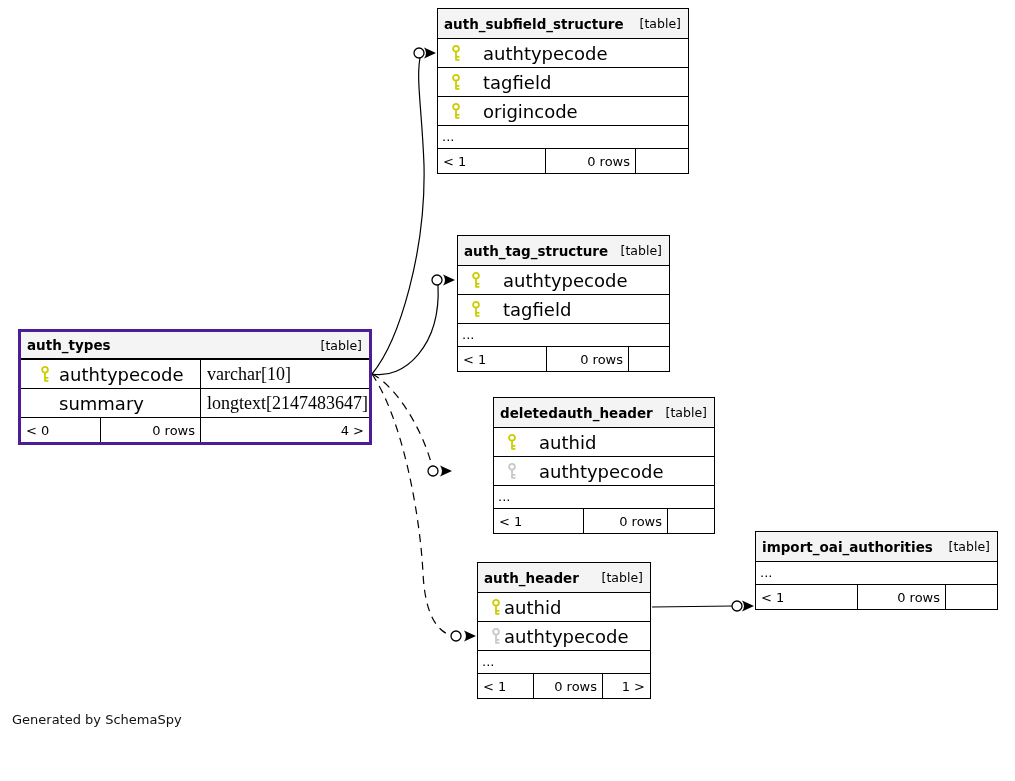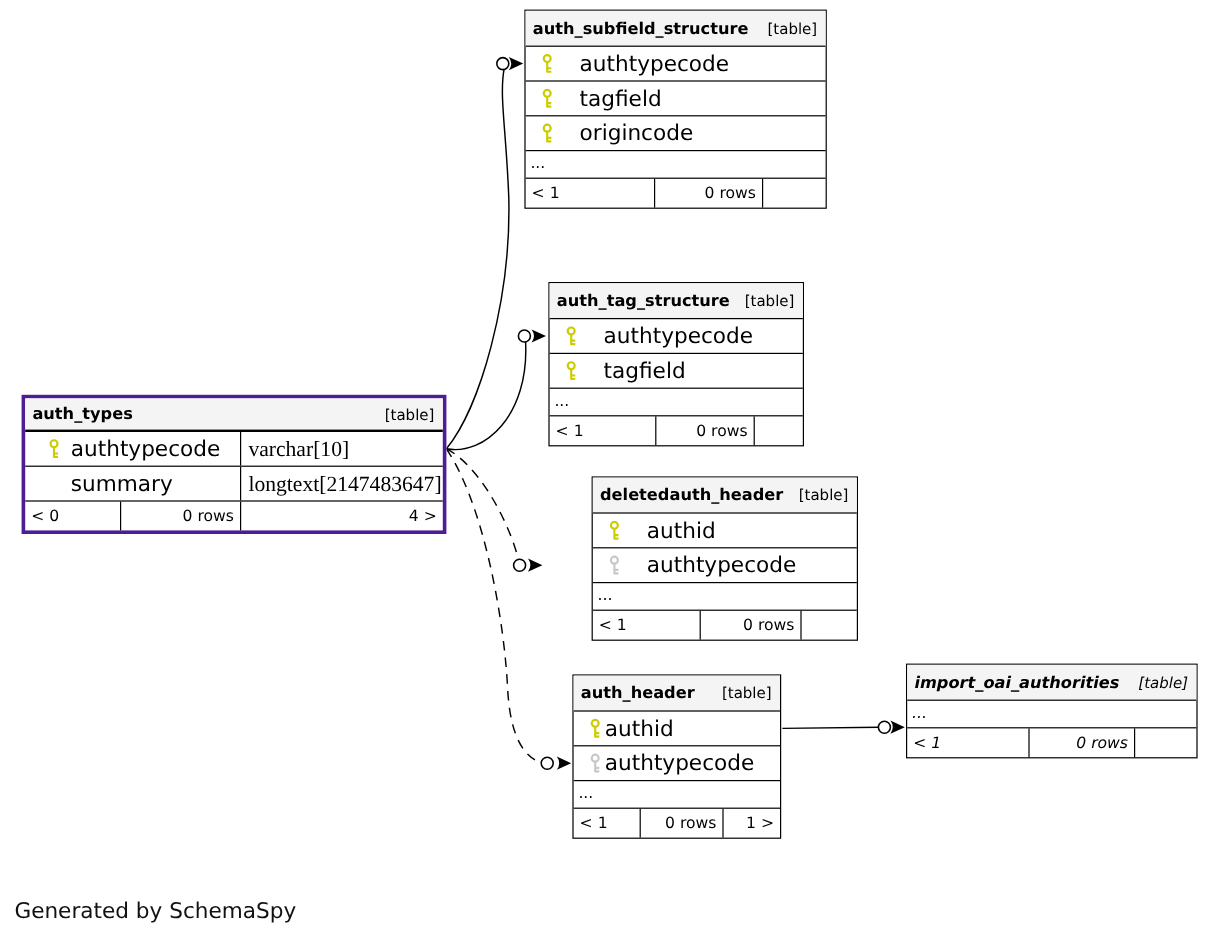--- a/index.html
+++ b/index.html
@@ -50,21 +50,21 @@
   .ell {
     height:23px; border-bottom:1px solid #000; font-size:13px;
     display:flex; align-items:flex-end; padding:0 0 4px 4px;
   }
   .tfoot { display:flex; height:24px; font-size:13px; }
   .fcell { display:flex; align-items:center; padding:0 5px; overflow:hidden; }
   .fcell.sep { border-right:1px solid #000; }
   .fcell.r { justify-content:flex-end; }
   .grow { flex:1; }
 
-  .note { position:absolute; left:12px; top:749px; font-size:18px; color:#111; }
+  .note { position:absolute; left:12px; top:712px; font-size:13px; color:#111; }
 </style>
 </head>
 <body>
 
 <div id="canvas">
 
   <svg id="edges" width="1015" height="781" viewBox="0 0 1015 781">
     <g>
       <path class="edge" d="M372,374 C400,340 426,250 424,165 C422,110 416,80 420,58"></path>
       <circle class="dot" cx="419" cy="53" r="5"></circle>
@@ -224,21 +224,21 @@
       <span class="cname">authtypecode</span>
     </div>
     <div class="ell">...</div>
     <div class="tfoot">
       <span class="fcell sep" style="width:56px;">&lt; 1</span>
       <span class="fcell sep r" style="width:69px;">0 rows</span>
       <span class="fcell r grow">1 &gt;</span>
     </div>
   </div>
 
-  <div class="tbl" style="left:755px; top:553px; width:243px;font-style:italic;">
+  <div class="tbl" style="left:755px; top:531px; width:243px;">
     <div class="thead">
       <span class="ttitle">import_oai_authorities</span>
       <span class="ttype">[table]</span>
     </div>
     <div class="ell">...</div>
     <div class="tfoot">
       <span class="fcell sep" style="width:102px;">&lt; 1</span>
       <span class="fcell sep r" style="width:88px;">0 rows</span>
       <span class="fcell r grow"></span>
     </div>

